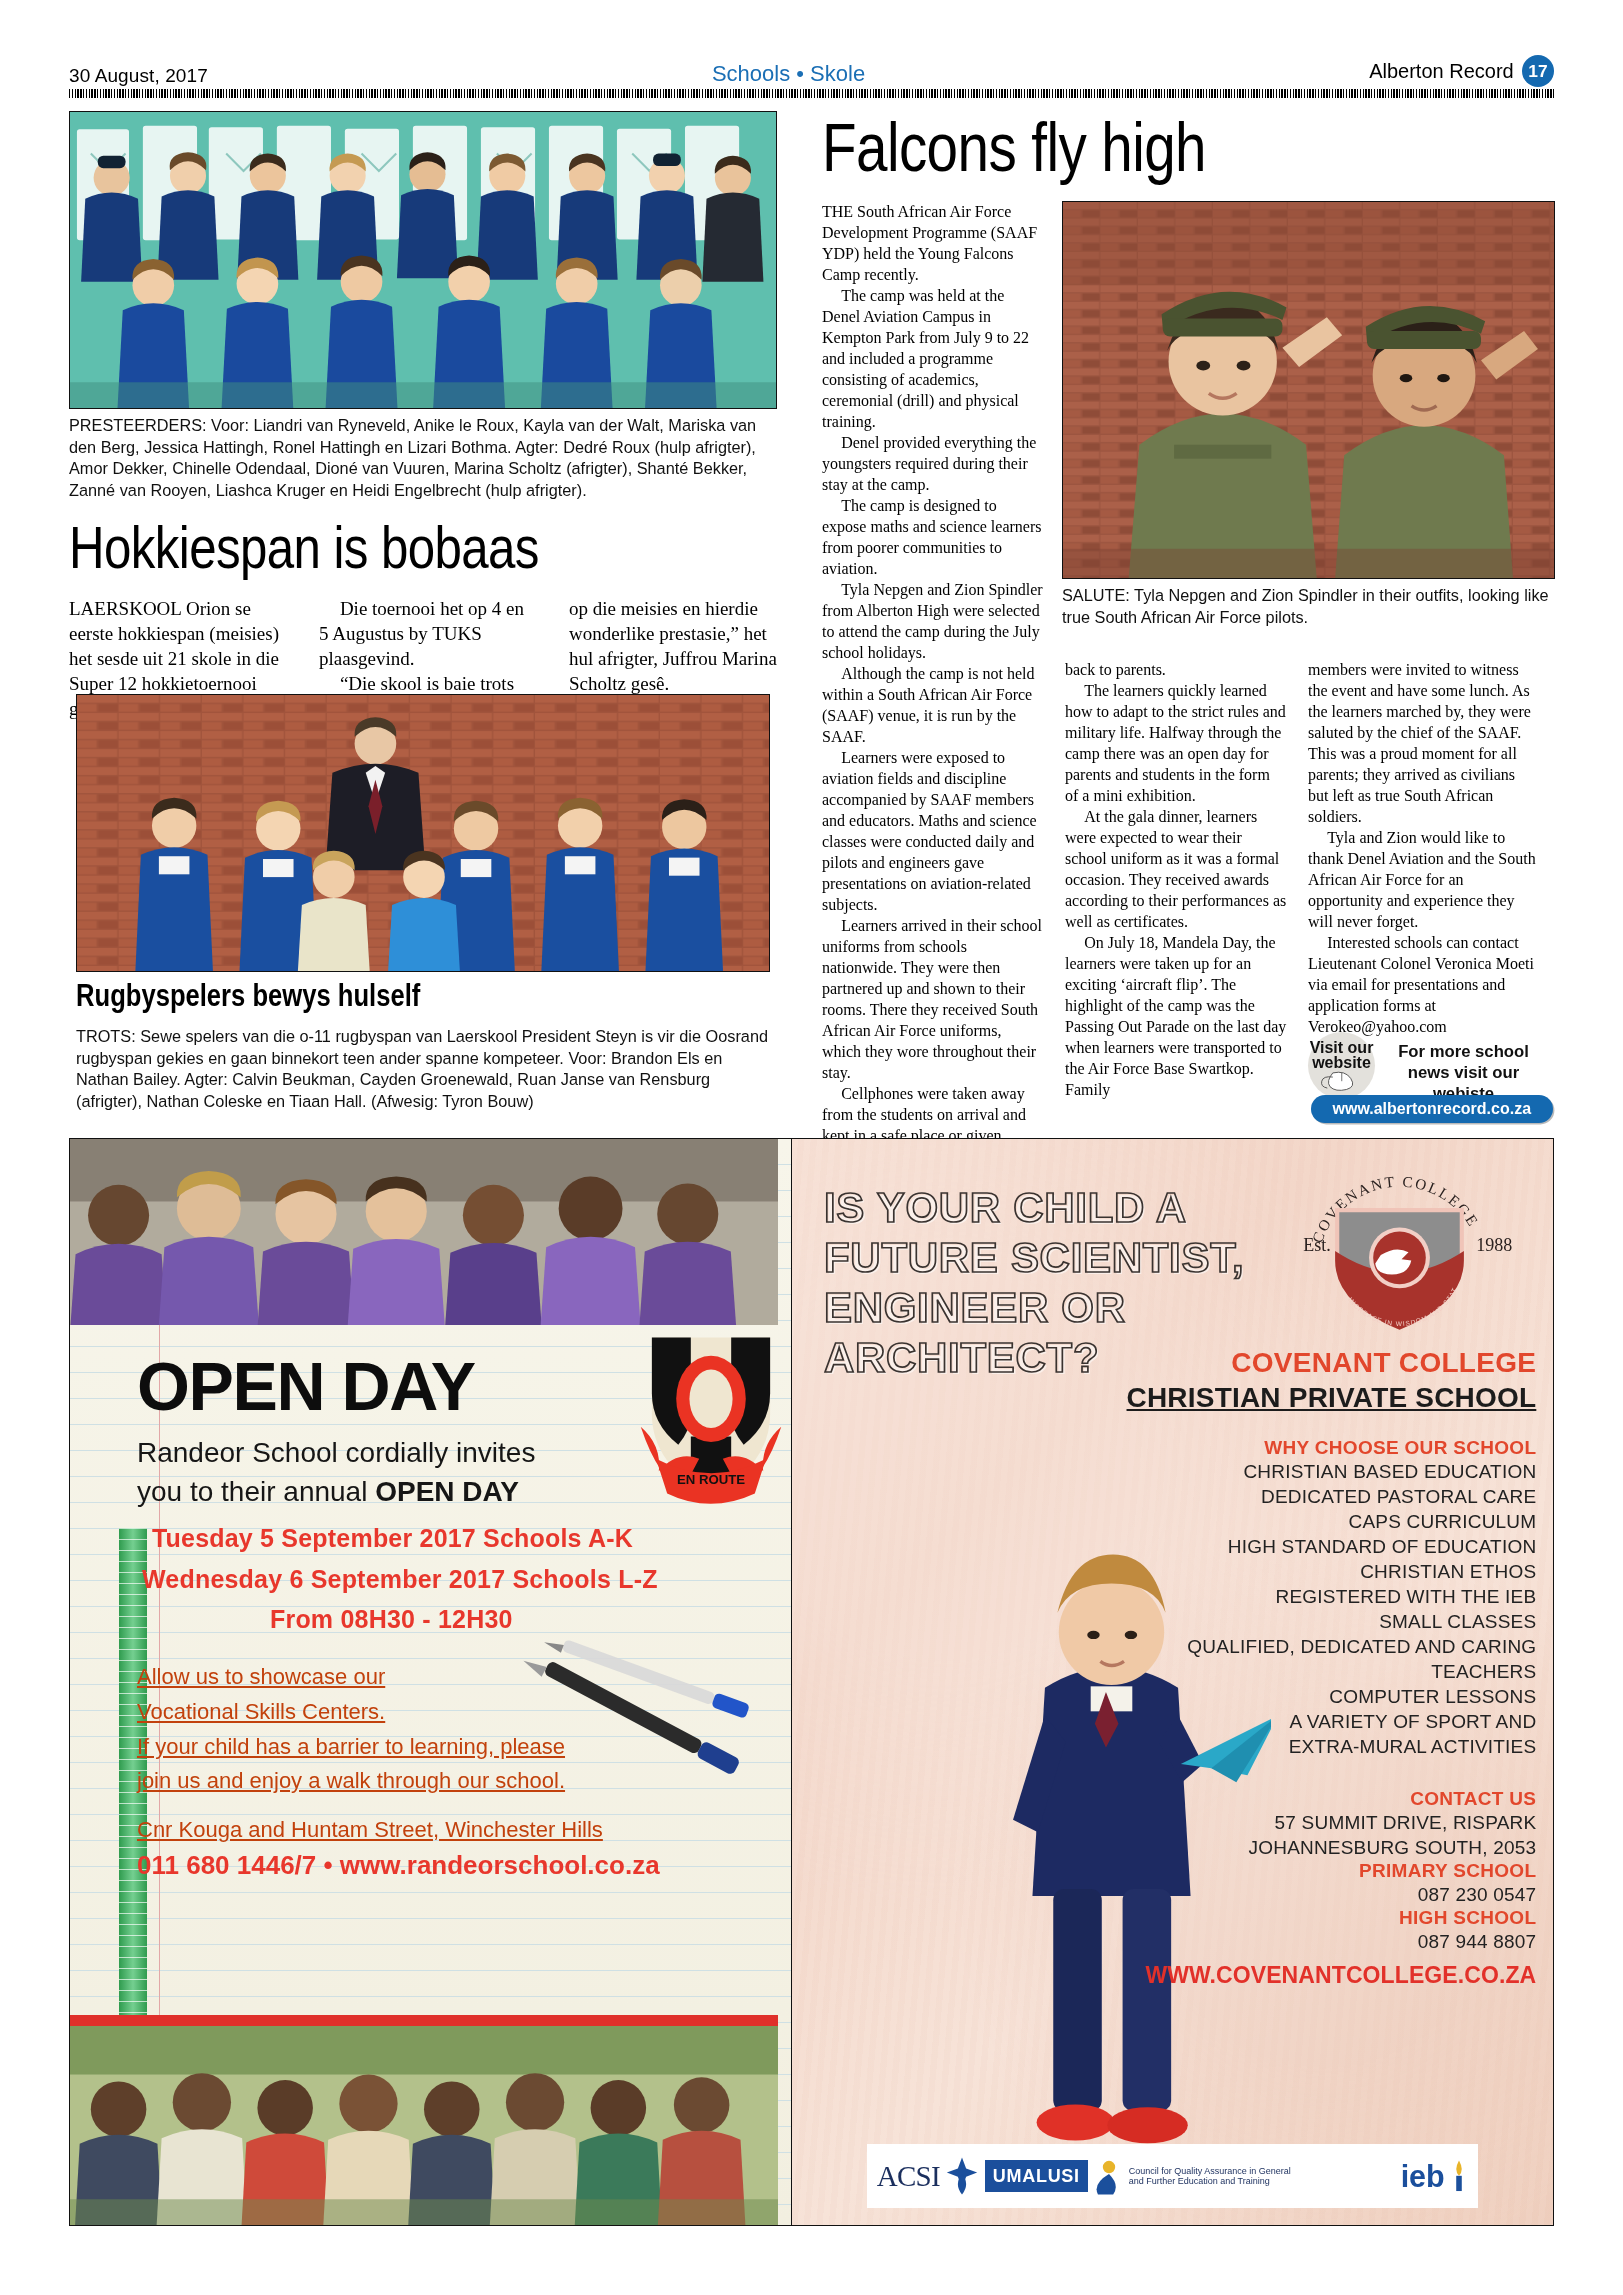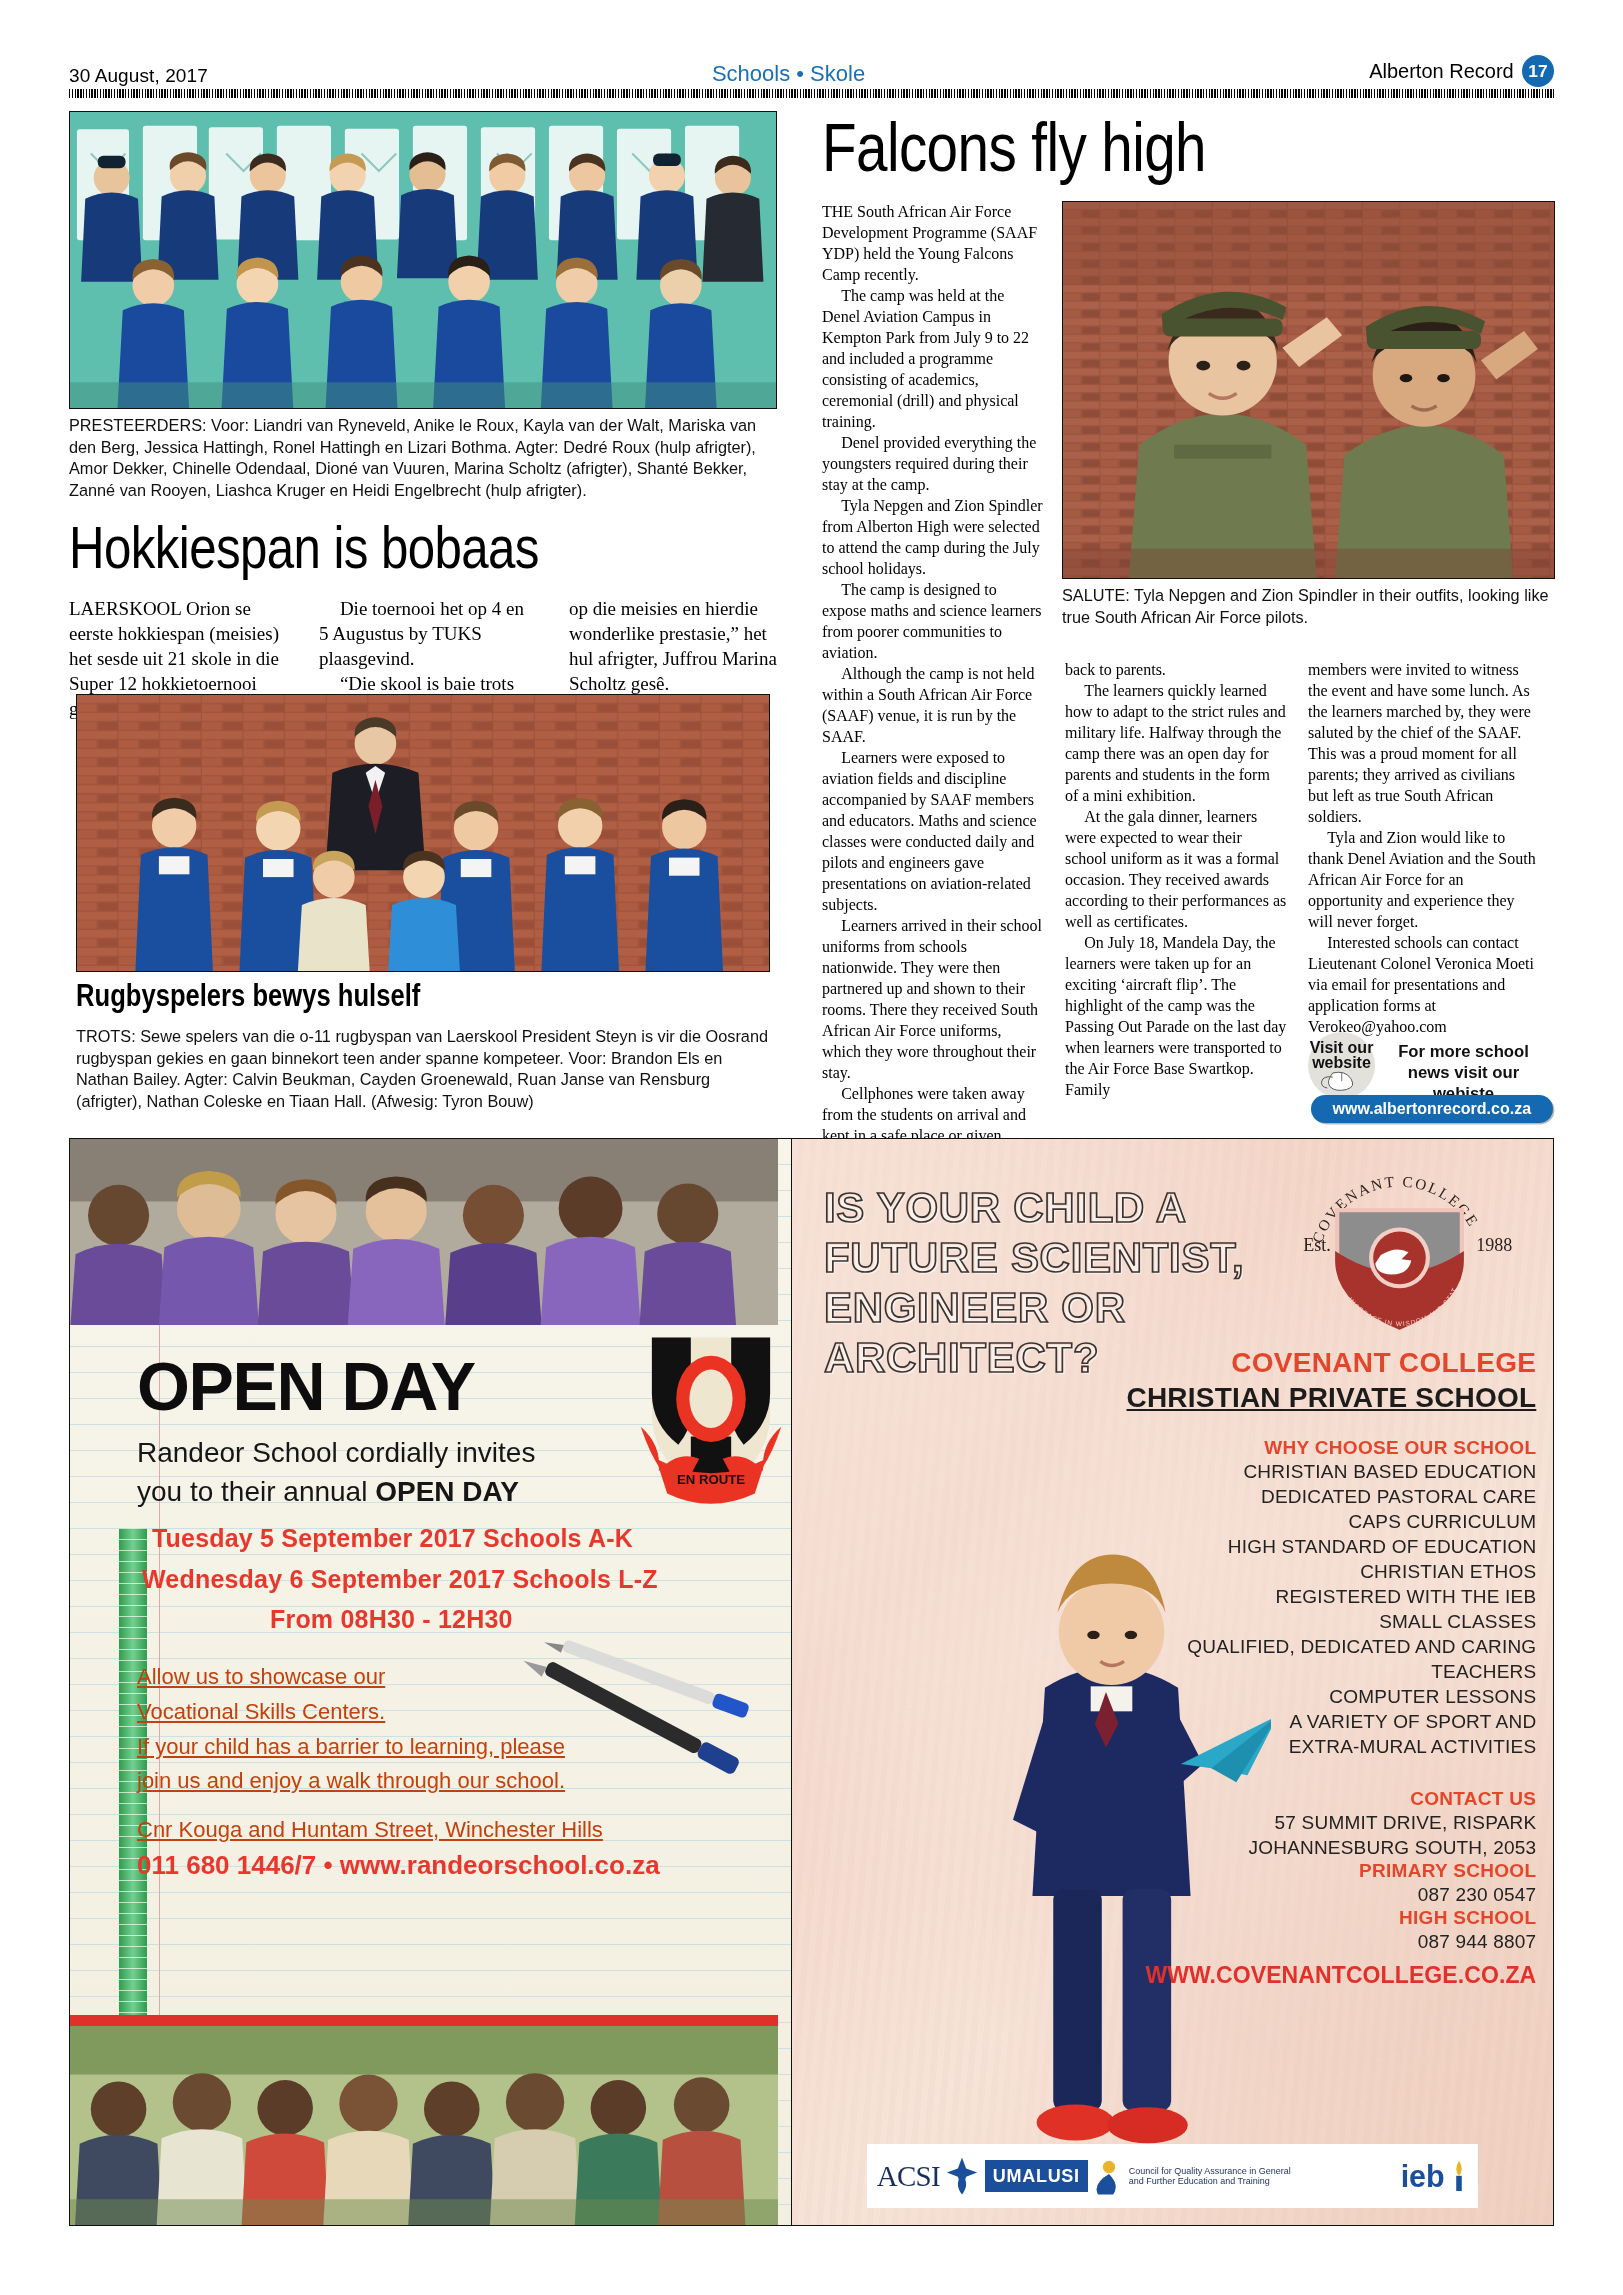--- a/index.html
+++ b/index.html
@@ -403,22 +403,22 @@
       <rect x="0" y="500" width="710" height="45" fill="#7a4231" opacity=".4"></rect>
     </svg>
   </div>
 
   <div class="caption" style="left:1062px;top:585px;width:494px;">SALUTE: Tyla Nepgen and Zion Spindler in their outfits, looking like true South African Air Force pilots.</div>
 
   <div class="body-col" style="left:822px;top:201px;width:222px;">
     <p class="first">THE South African Air Force Development Programme (SAAF YDP) held the Young Falcons Camp recently.</p>
     <p>The camp was held at the Denel Aviation Campus in Kempton Park from July 9 to 22 and included a programme consisting of academics, ceremonial (drill) and physical training.</p>
     <p>Denel provided everything the youngsters required during their stay at the camp.</p>
+    <p>The camp is designed to expose maths and science learners from poorer communities to aviation.</p>
     <p>Tyla Nepgen and Zion Spindler from Alberton High were selected to attend the camp during the July school holidays.</p>
-    <p>The camp is designed to expose maths and science learners from poorer communities to aviation.</p>
     <p>Although the camp is not held within a South African Air Force (SAAF) venue, it is run by the SAAF.</p>
     <p>Learners were exposed to aviation fields and discipline accompanied by SAAF members and educators. Maths and science classes were conducted daily and pilots and engineers gave presentations on aviation-related subjects.</p>
     <p>Learners arrived in their school uniforms from schools nationwide. They were then partnered up and shown to their rooms. There they received South African Air Force uniforms, which they wore throughout their stay.</p>
     <p>Cellphones were taken away from the students on arrival and kept in a safe place or given</p>
   </div>
 
   <div class="body-col" style="left:1065px;top:659px;width:222px;">
     <p class="first">back to parents.</p>
     <p>The learners quickly learned how to adapt to the strict rules and military life. Halfway through the camp there was an open day for parents and students in the form of a mini exhibition.</p>
     <p>At the gala dinner, learners were expected to wear their school uniform as it was a formal occasion. They received awards according to their performances as well as certificates.</p>

